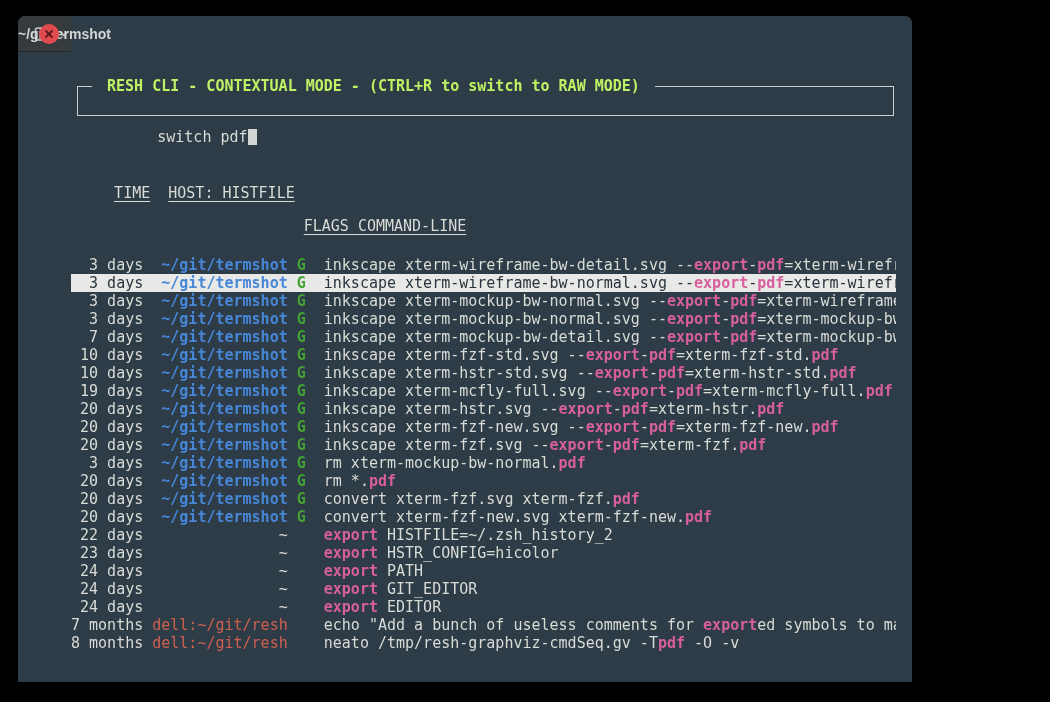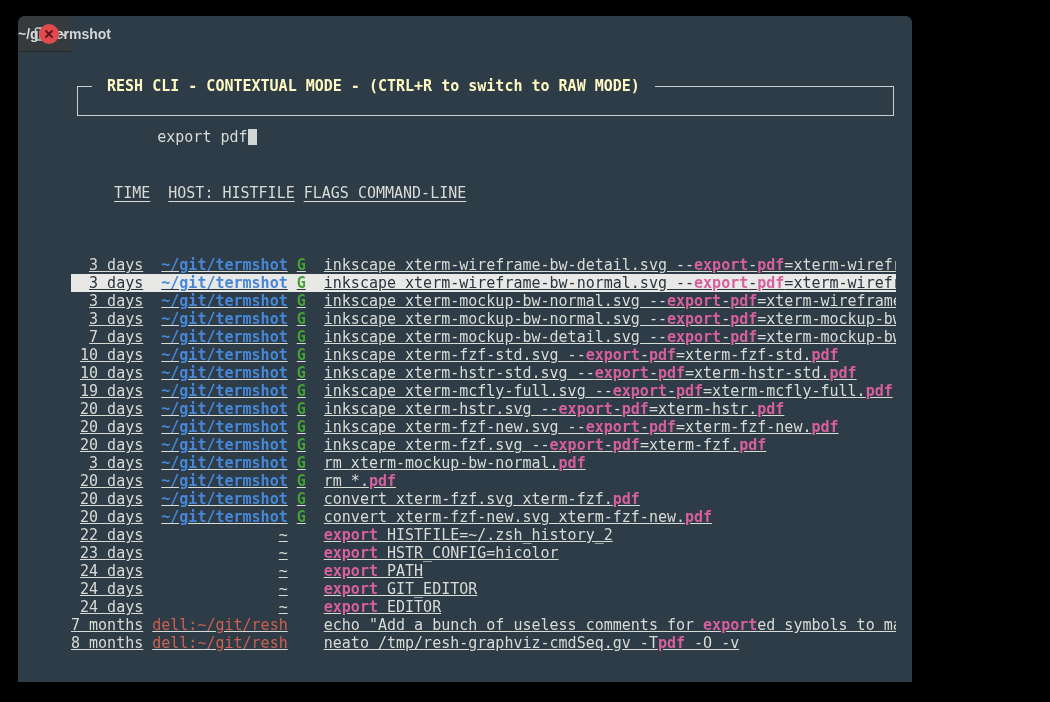--- a/index.html
+++ b/index.html
@@ -55,33 +55,33 @@
     overflow:hidden;white-space:pre;
   }
   .searchbox{
     position:relative;margin:13px 2px 14px 6px;
     border:1px solid var(--box-border);
     padding:5px 6px 5px 7px;height:30px;
   }
   .sb-title{
     position:absolute;top:-10px;left:14px;
     background:var(--terminal-bg);padding:0 6px;
-    font-weight:bold;color:#fef9c3;
+    font-weight:bold;color:#bef264;
   }
   .sb-query{white-space:pre;}
   .cursor{display:inline-block;width:9px;height:16px;background:#d2d6d4;vertical-align:-3px;}
   .hdr{display:flex;height:18px;padding-left:7px;white-space:pre;}
   .u{text-decoration:underline;text-underline-offset:3px;text-align:right;}
   .t{width:8ch;text-align:right;flex:0 0 auto;}
   .h{width:15ch;text-align:right;margin-left:1ch;flex:0 0 auto;}
   .f{width:1ch;margin-left:1ch;flex:0 0 auto;color:var(--git-flag);font-weight:bold;}
   .c{margin-left:2ch;flex:0 0 auto;}
-  .fc{margin-left:1ch;flex:0 0 auto;}
+  .fc{margin-left:1ch;flex:0 0 auto;margin-top:33px;}
   .list{}
-  .row{display:flex;height:18px;padding-left:0;white-space:pre;overflow:hidden;text-decoration:underline;}
+  .row{display:flex;height:18px;padding-left:0;white-space:pre;overflow:hidden;}
   .row.sel{background:var(--selection-bg);color:var(--selection-fg);}
   .host-local{color:var(--local-dir);font-weight:bold;}
   .host-remote{color:var(--remote-host);}
   .host-home{color:inherit;}
   .m{color:var(--match);font-weight:bold;}
   .inv{background:var(--selection-bg);color:var(--selection-fg);}
 </style>
 </head>
 <body>
 
@@ -134,21 +134,21 @@
             </svg>
           </span>
         </button>
       </div>
     </div>
 
     <div class="term">
 
       <div class="searchbox">
         <span class="sb-title"> RESH CLI - CONTEXTUAL MODE - (CTRL+R to switch to RAW MODE) </span>
-        <span class="sb-query">export pdf</span><span class="cursor"></span>
+        <span class="sb-query">switch pdf</span><span class="cursor"></span>
       </div>
 
       <div class="hdr">
         <span class="t"><span class="u">TIME</span></span>
         <span class="h"><span class="u">HOST: HISTFILE</span></span>
         <span class="fc"><span class="u">FLAGS COMMAND-LINE</span></span>
       </div>
 
       <div class="list"><div class="row"><span class="t">3 days</span><span class="h host-local">~/git/termshot</span><span class="f">G</span><span class="c">inkscape xterm-wireframe-bw-detail.svg --<span class="m">export</span>-<span class="m">pdf</span>=xterm-wireframe-bw-detail.<span class="inv">pd</span></span></div><div class="row sel"><span class="t">3 days</span><span class="h host-local">~/git/termshot</span><span class="f">G</span><span class="c">inkscape xterm-wireframe-bw-normal.svg --<span class="m">export</span>-<span class="m">pdf</span>=xterm-wireframe-bw-normal.pd</span></div><div class="row"><span class="t">3 days</span><span class="h host-local">~/git/termshot</span><span class="f">G</span><span class="c">inkscape xterm-mockup-bw-normal.svg --<span class="m">export</span>-<span class="m">pdf</span>=xterm-wireframe-bw-normal.<span class="m">pdf</span></span></div><div class="row"><span class="t">3 days</span><span class="h host-local">~/git/termshot</span><span class="f">G</span><span class="c">inkscape xterm-mockup-bw-normal.svg --<span class="m">export</span>-<span class="m">pdf</span>=xterm-mockup-bw-normal.<span class="m">pdf</span></span></div><div class="row"><span class="t">7 days</span><span class="h host-local">~/git/termshot</span><span class="f">G</span><span class="c">inkscape xterm-mockup-bw-detail.svg --<span class="m">export</span>-<span class="m">pdf</span>=xterm-mockup-bw-detail.<span class="m">pdf</span></span></div><div class="row"><span class="t">10 days</span><span class="h host-local">~/git/termshot</span><span class="f">G</span><span class="c">inkscape xterm-fzf-std.svg --<span class="m">export</span>-<span class="m">pdf</span>=xterm-fzf-std.<span class="m">pdf</span></span></div><div class="row"><span class="t">10 days</span><span class="h host-local">~/git/termshot</span><span class="f">G</span><span class="c">inkscape xterm-hstr-std.svg --<span class="m">export</span>-<span class="m">pdf</span>=xterm-hstr-std.<span class="m">pdf</span></span></div><div class="row"><span class="t">19 days</span><span class="h host-local">~/git/termshot</span><span class="f">G</span><span class="c">inkscape xterm-mcfly-full.svg --<span class="m">export</span>-<span class="m">pdf</span>=xterm-mcfly-full.<span class="m">pdf</span></span></div><div class="row"><span class="t">20 days</span><span class="h host-local">~/git/termshot</span><span class="f">G</span><span class="c">inkscape xterm-hstr.svg --<span class="m">export</span>-<span class="m">pdf</span>=xterm-hstr.<span class="m">pdf</span></span></div><div class="row"><span class="t">20 days</span><span class="h host-local">~/git/termshot</span><span class="f">G</span><span class="c">inkscape xterm-fzf-new.svg --<span class="m">export</span>-<span class="m">pdf</span>=xterm-fzf-new.<span class="m">pdf</span></span></div><div class="row"><span class="t">20 days</span><span class="h host-local">~/git/termshot</span><span class="f">G</span><span class="c">inkscape xterm-fzf.svg --<span class="m">export</span>-<span class="m">pdf</span>=xterm-fzf.<span class="m">pdf</span></span></div><div class="row"><span class="t">3 days</span><span class="h host-local">~/git/termshot</span><span class="f">G</span><span class="c">rm xterm-mockup-bw-normal.<span class="m">pdf</span></span></div><div class="row"><span class="t">20 days</span><span class="h host-local">~/git/termshot</span><span class="f">G</span><span class="c">rm *.<span class="m">pdf</span></span></div><div class="row"><span class="t">20 days</span><span class="h host-local">~/git/termshot</span><span class="f">G</span><span class="c">convert xterm-fzf.svg xterm-fzf.<span class="m">pdf</span></span></div><div class="row"><span class="t">20 days</span><span class="h host-local">~/git/termshot</span><span class="f">G</span><span class="c">convert xterm-fzf-new.svg xterm-fzf-new.<span class="m">pdf</span></span></div><div class="row"><span class="t">22 days</span><span class="h host-home">~</span><span class="f"></span><span class="c"><span class="m">export</span> HISTFILE=~/.zsh_history_2</span></div><div class="row"><span class="t">23 days</span><span class="h host-home">~</span><span class="f"></span><span class="c"><span class="m">export</span> HSTR_CONFIG=hicolor</span></div><div class="row"><span class="t">24 days</span><span class="h host-home">~</span><span class="f"></span><span class="c"><span class="m">export</span> PATH</span></div><div class="row"><span class="t">24 days</span><span class="h host-home">~</span><span class="f"></span><span class="c"><span class="m">export</span> GIT_EDITOR</span></div><div class="row"><span class="t">24 days</span><span class="h host-home">~</span><span class="f"></span><span class="c"><span class="m">export</span> EDITOR</span></div><div class="row"><span class="t">7 months</span><span class="h host-remote">dell:~/git/resh</span><span class="f"></span><span class="c">echo "Add a bunch of useless comments for <span class="m">export</span>ed symbols to make golinter happ</span></div><div class="row"><span class="t">8 months</span><span class="h host-remote">dell:~/git/resh</span><span class="f"></span><span class="c">neato /tmp/resh-graphviz-cmdSeq.gv -T<span class="m">pdf</span> -O -v</span></div></div>
 

